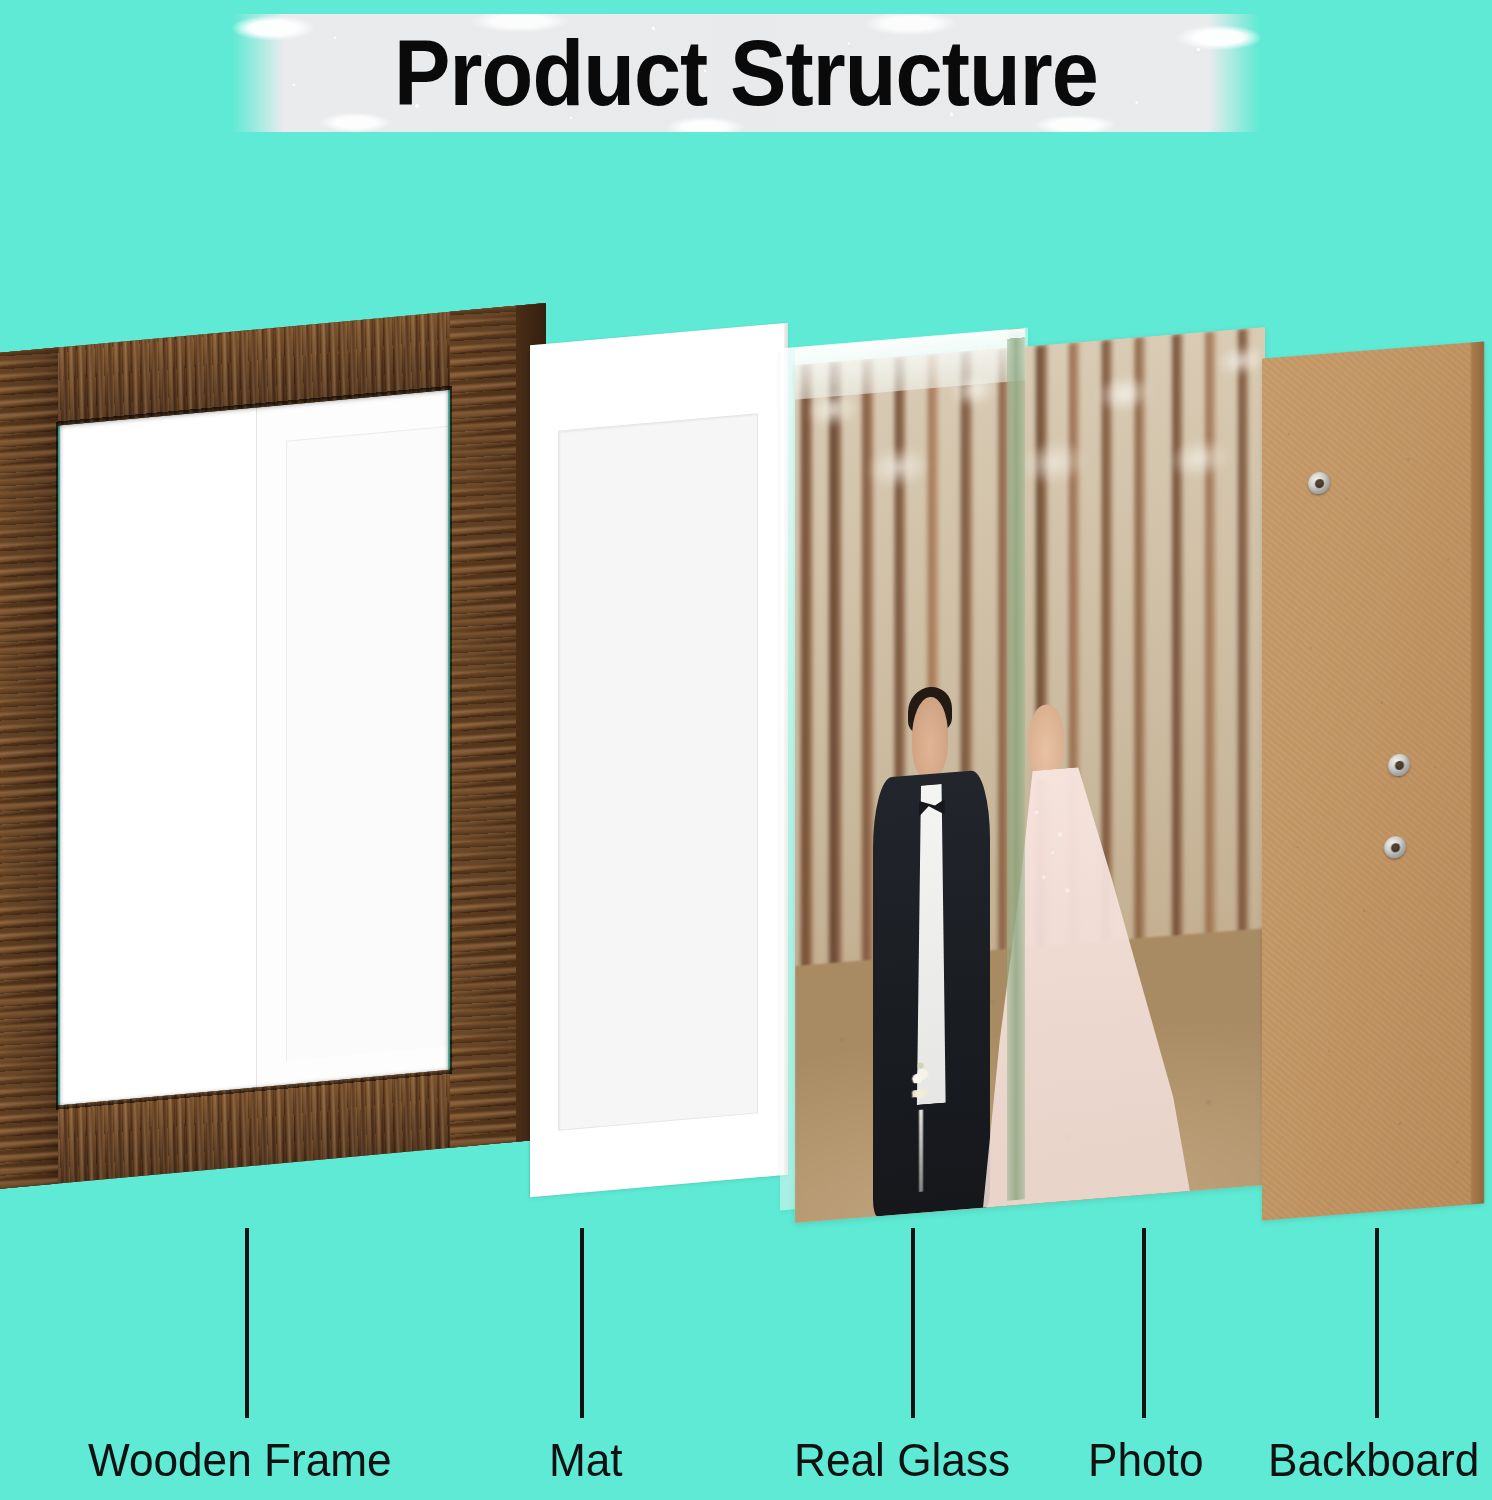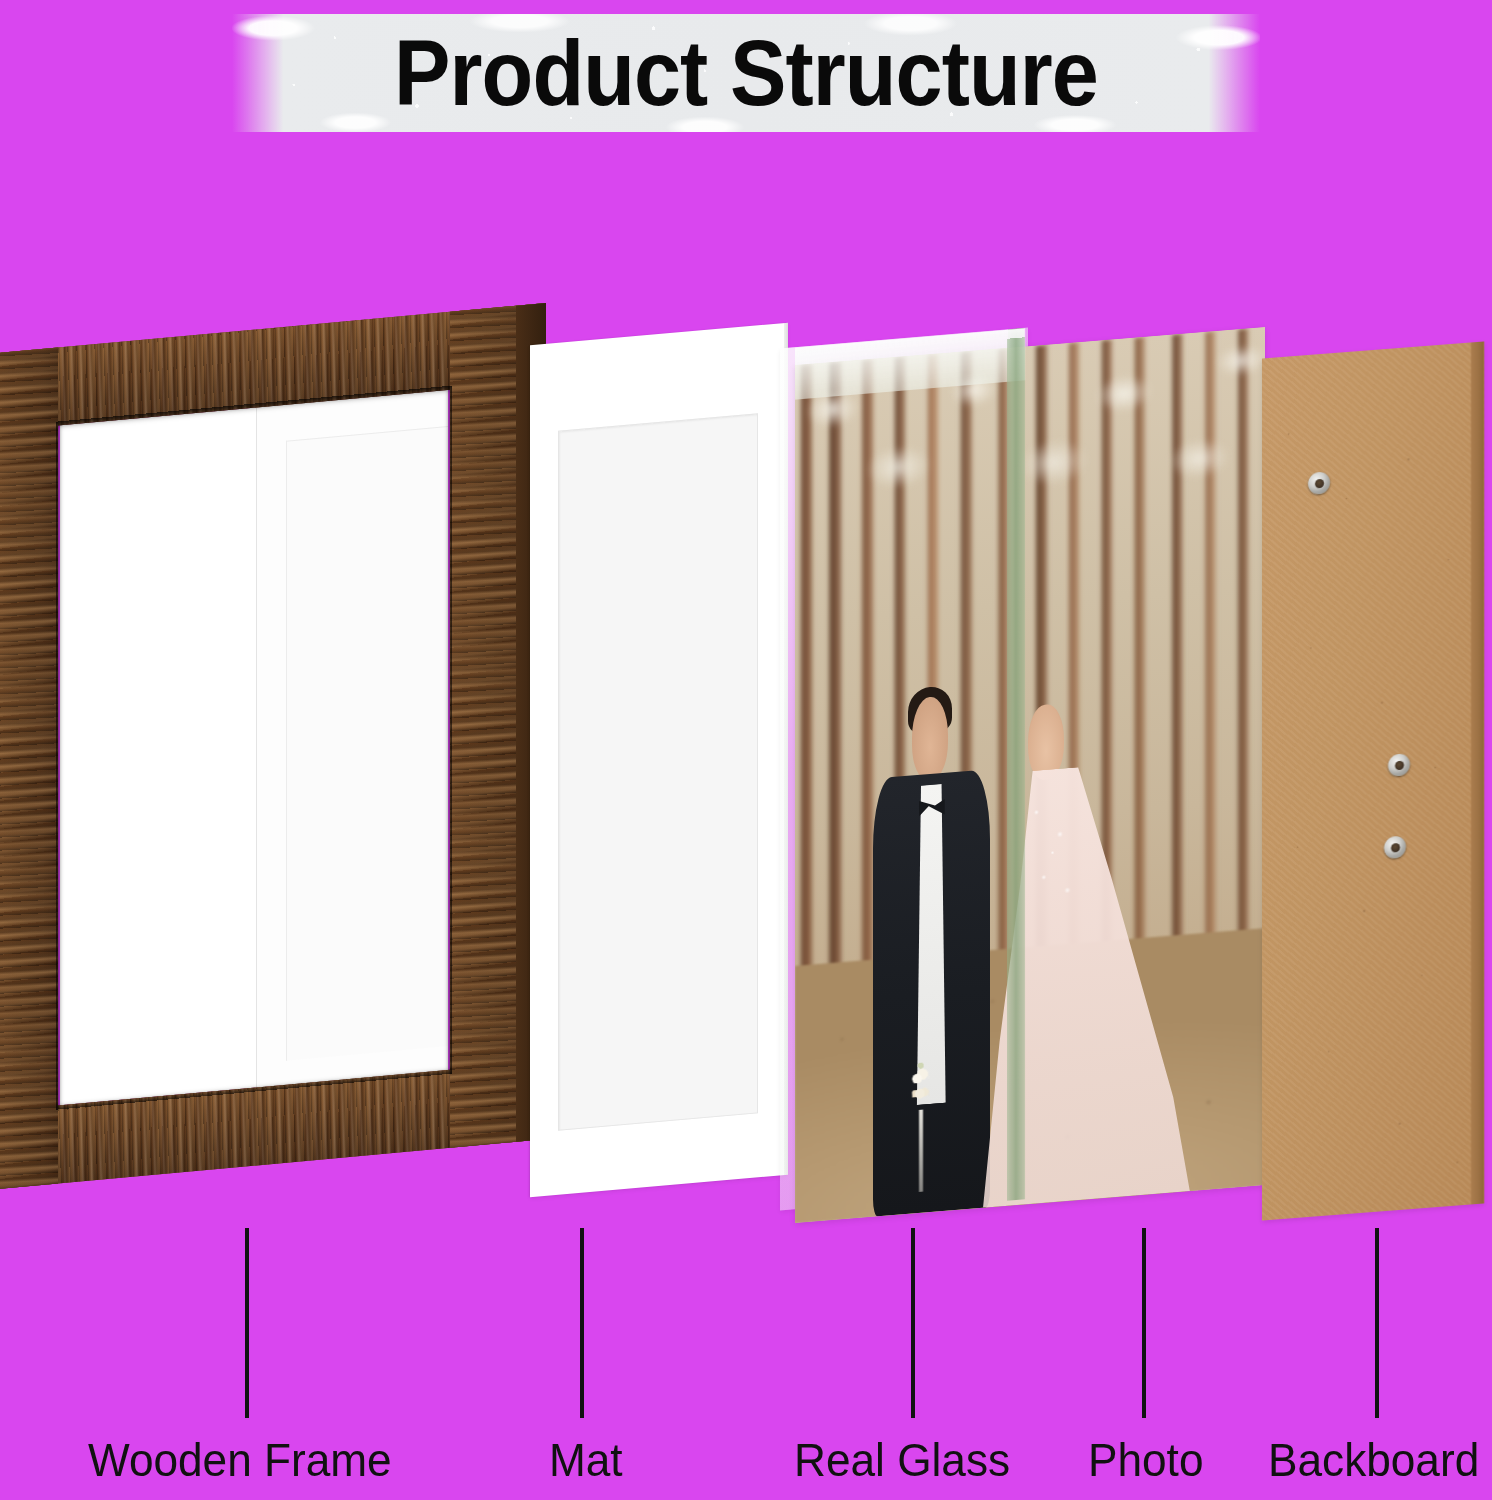--- a/index.html
+++ b/index.html
@@ -2,21 +2,21 @@
 <html><head>
 <meta charset="utf-8">
 <style>
   * { margin:0; padding:0; box-sizing:border-box; }
   html, body {
     width:1492px; height:1500px;
     background:#ffffff;
     font-family:"Liberation Sans", sans-serif;
     overflow:hidden;
   }
-  #page { position:relative; width:1492px; height:1500px; background:#d946ef; }
+  #page { position:relative; width:1492px; height:1500px; background:#5eead4; }
 
   
   .title-wrap {
     position:absolute; left:0; top:0; width:1492px; height:150px;
   }
   .title-band {
     position:absolute; left:232px; top:14px; width:1028px; height:118px;
     background:
       radial-gradient(ellipse 60px 18px at 4% 12%, rgba(255,255,255,.95) 40%, rgba(255,255,255,0) 70%),
       radial-gradient(ellipse 50px 14px at 12% 92%, rgba(255,255,255,.9) 40%, rgba(255,255,255,0) 72%),

